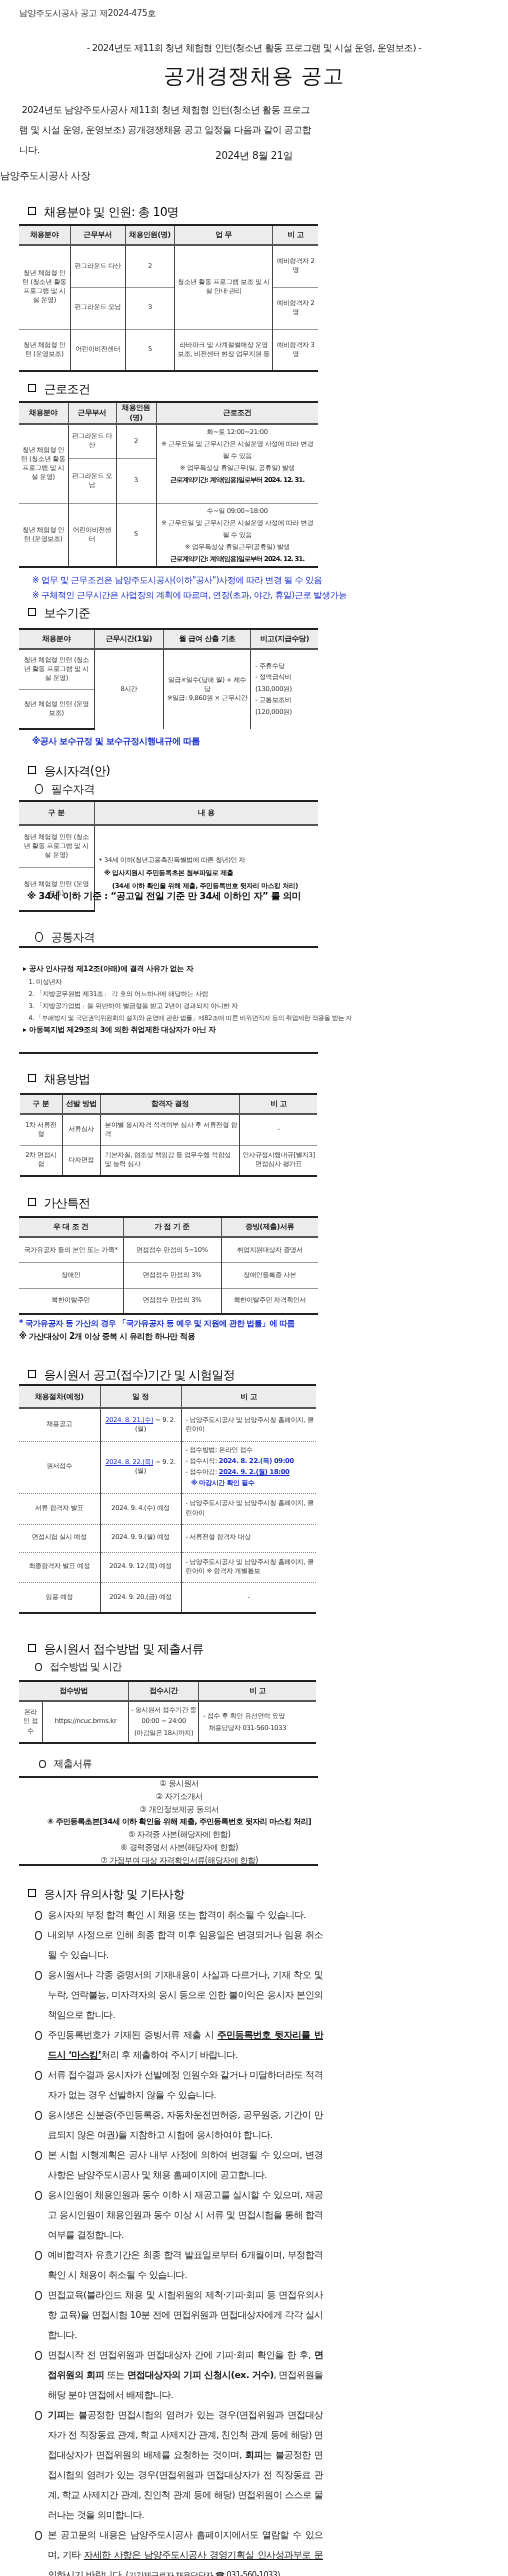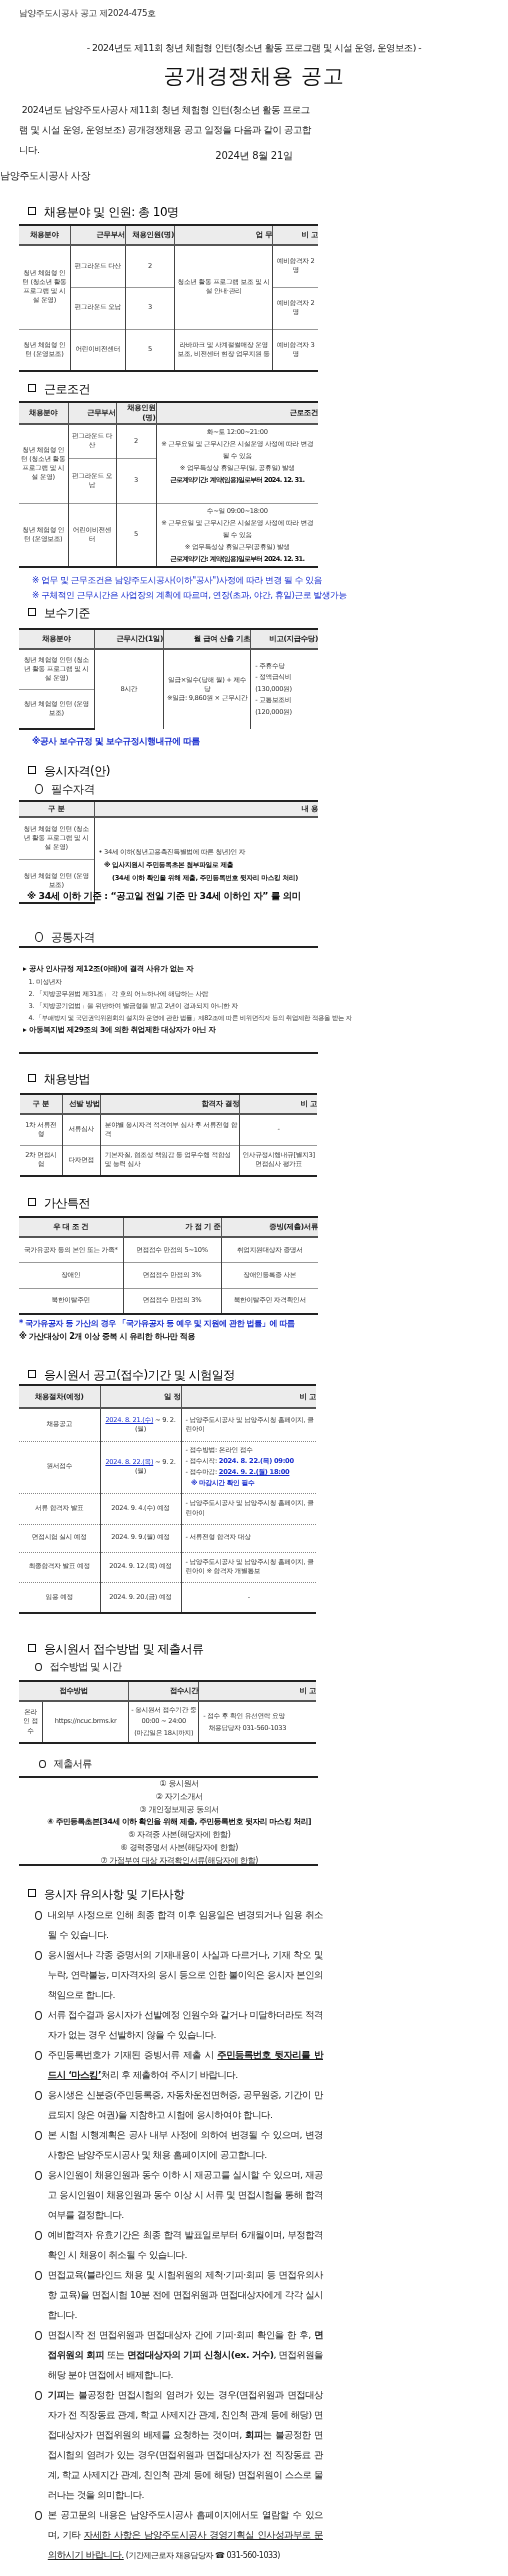--- a/index.html
+++ b/index.html
@@ -13,21 +13,21 @@
   .date { position: absolute; left: 0; right: 0; top: 149px; text-align: center; font-size: 10px; letter-spacing: -0.3px; }
   .issuer { position: absolute; left: 0; right: 0; top: 169px; text-align: left; font-size: 10px; letter-spacing: -0.3px; }
 
   .sec-title { position: absolute; left: 28px; font-size: 12px; letter-spacing: -0.5px; color: #000000; }
   .sec-title .box { display: inline-block; width: 8px; height: 8px; border: 1.3px solid #111; margin-right: 8px; vertical-align: 0.7px; }
   .sub-title { position: absolute; left: 35px; font-size: 11.4px; letter-spacing: -0.5px; color: #222; }
   .sub-title .circle { display: inline-block; width: 8px; height: 10.8px; border: 1.3px solid #222; border-radius: 50%; margin-right: 8px; vertical-align: -1.3px; }
 
   table.doc { position: absolute; left: 19px; width: 299px; border-collapse: collapse; table-layout: fixed; font-size: 6.7px; letter-spacing: -0.3px; color: #333; }
   table.doc th { background: #ececec; font-weight: bold; color: #222; font-size: 7.4px; border-top: 2px solid #222; border-bottom: 2px solid #555; height: 20px; text-align: center; }
-  table.doc th + th { border-left: 0.7px solid #555; text-align: right; }
+  table.doc th + th { border-left: 0.7px solid #555; }
   table.doc td { border-top: 0.7px solid #999; border-left: 0.7px solid #444; text-align: center; vertical-align: middle; padding: 1.3px 2px; }
   table.doc td:first-child { border-left: none; }
   table.doc tr:last-child td { border-bottom: 2px solid #222; }
   table.doc td.left { text-align: left; padding-left: 4px; }
   table.doc td.nobl { border-left: 0.7px solid #444; }
 
   .blue { color: #1a2fcf; }
   .bold { font-weight: bold; }
   .u { text-decoration: underline; }
   .note-blue { position: absolute; left: 32px; font-size: 8.7px; letter-spacing: -0.4px; color: #1a2fcf; font-weight: bold; }
@@ -198,21 +198,21 @@
     <span class="circle"></span><span>필수자격</span>
   </div>
   <table class="doc" style="top:800px">
     <colgroup>
         <col style="width:75px">
         <col style="width:224px">
       </colgroup>
     <tbody>
         <tr>
       <th style="height:16px">구  분</th>
-      <th style="height:16px">내          용</th>
+      <th style="height:24px">내          용</th>
     </tr>
     <tr style="height:42px">
       <td>청년 체험형 인턴 (청소년 활동 프로그램 및 시설 운영)</td>
       <td rowspan="2" class="left" style="vertical-align:top; padding-top:28px; line-height:12.8px">
         <div>• 34세 이하(청년고용촉진특별법에 따른 청년)인 자</div>
         <div class="bold" style="color:#111; padding-left:5.4px">※ 입사지원시 주민등록초본 첨부파일로 제출</div>
         <div class="bold" style="color:#111; padding-left:13.5px">(34세 이하 확인을 위해 제출, 주민등록번호 뒷자리 마스킹 처리)</div>
       </td>
     </tr>
     <tr style="height:44px">
@@ -397,24 +397,25 @@
     <div class="doc-item bold" style="font-size:7.7px">④ 주민등록초본[34세 이하 확인을 위해 제출, 주민등록번호 뒷자리 마스킹 처리]</div>
     <div class="doc-item">⑤ 자격증 사본(해당자에 한함)</div>
     <div class="doc-item">⑥ 경력증명서 사본(해당자에 한함)</div>
     <div class="doc-item">⑦ 가점부여 대상 자격확인서류(해당자에 한함)</div>
   </div>
 
   <div class="sec-title" style="top:1887px; font-size:11.4px">
     <span class="box"></span><span>응시자 유의사항 및 기타사항</span>
   </div>
   <div class="notes" style="top:1905px">
+    <div class="n">응시자의 부정 합격 확인 시 채용 또는 합격이 취소될 수 있습니다.</div>
     <div class="n">내외부 사정으로 인해 최종 합격 이후 임용일은 변경되거나 임용 취소될 수 있습니다.</div>
     <div class="n">응시원서나 각종 증명서의 기재내용이 사실과 다르거나, 기재 착오 및 누락, 연락불능, 미자격자의 응시 등으로 인한 불이익은 응시자 본인의 책임으로 합니다.</div>
+    <div class="n"><span>주민등록번호가 기재된 증빙서류 제출 시 </span><span class="bold u">주민등록번호 뒷자리를 반드시 ‘마스킹’</span><span>처리 후 제출하여 주시기 바랍니다.</span></div>
     <div class="n">서류 접수결과 응시자가 선발예정 인원수와 같거나 미달하더라도 적격자가 없는 경우 선발하지 않을 수 있습니다.</div>
-    <div class="n"><span>주민등록번호가 기재된 증빙서류 제출 시 </span><span class="bold u">주민등록번호 뒷자리를 반드시 ‘마스킹’</span><span>처리 후 제출하여 주시기 바랍니다.</span></div>
     <div class="n">응시생은 신분증(주민등록증, 자동차운전면허증, 공무원증, 기간이 만료되지 않은 여권)을 지참하고 시험에 응시하여야 합니다.</div>
     <div class="n">본 시험 시행계획은 공사 내부 사정에 의하여 변경될 수 있으며, 변경사항은 남양주도시공사 및 채용 홈페이지에 공고합니다.</div>
     <div class="n">응시인원이 채용인원과 동수 이하 시 재공고를 실시할 수 있으며, 재공고 응시인원이 채용인원과 동수 이상 시 서류 및 면접시험을 통해 합격여부를 결정합니다.</div>
     <div class="n">예비합격자 유효기간은 최종 합격 발표일로부터 6개월이며, 부정합격 확인 시 채용이 취소될 수 있습니다.</div>
     <div class="n">면접교육(블라인드 채용 및 시험위원의 제척·기피·회피 등 면접유의사항 교육)을 면접시험 10분 전에 면접위원과 면접대상자에게 각각 실시합니다.</div>
     <div class="n"><span>면접시작 전 면접위원과 면접대상자 간에 기피·회피 확인을 한 후, </span><span class="bold">면접위원의 회피</span><span> 또는 </span><span class="bold">면접대상자의 기피 신청시(ex. 거수)</span><span>, 면접위원을 해당 분야 면접에서 배제합니다.</span></div>
     <div class="n"><span class="bold">기피</span><span>는 불공정한 면접시험의 염려가 있는 경우(면접위원과 면접대상자가 전 직장동료 관계, 학교 사제지간 관계, 친인척 관계 등에 해당) 면접대상자가 면접위원의 배제를 요청하는 것이며, </span><span class="bold">회피</span><span>는 불공정한 면접시험의 염려가 있는 경우(면접위원과 면접대상자가 전 직장동료 관계, 학교 사제지간 관계, 친인척 관계 등에 해당) 면접위원이 스스로 물러나는 것을 의미합니다.</span></div>
     <div class="n"><span>본 공고문의 내용은 남양주도시공사 홈페이지에서도 열람할 수 있으며, 기타 </span><span class="u">자세한 사항은 남양주도시공사 경영기획실 인사성과부로 문의하시기 바랍니다.</span><span class="phone">    (기간제근로자 채용담당자 ☎ 031-560-1033)</span></div>
   </div>
 

